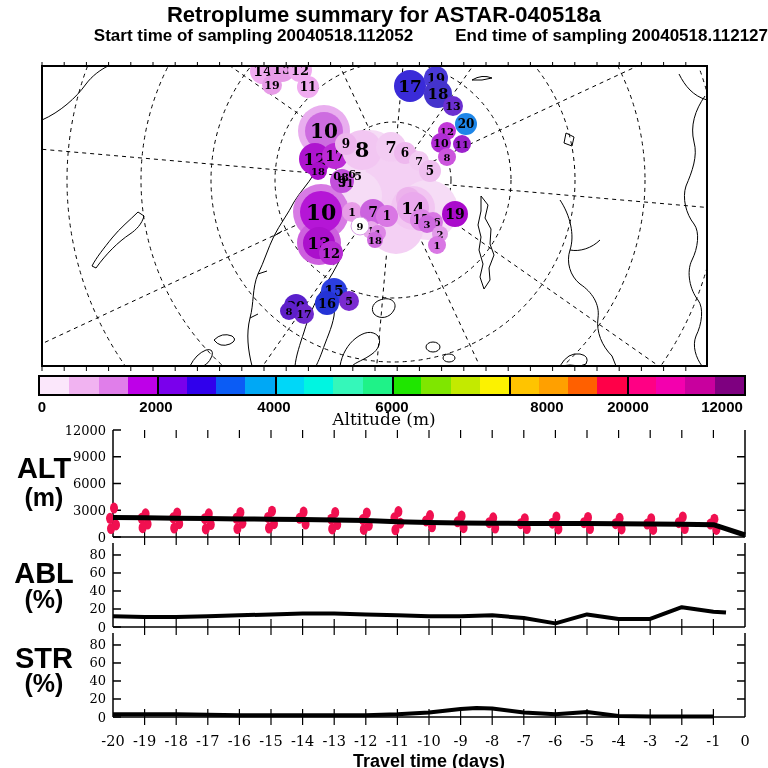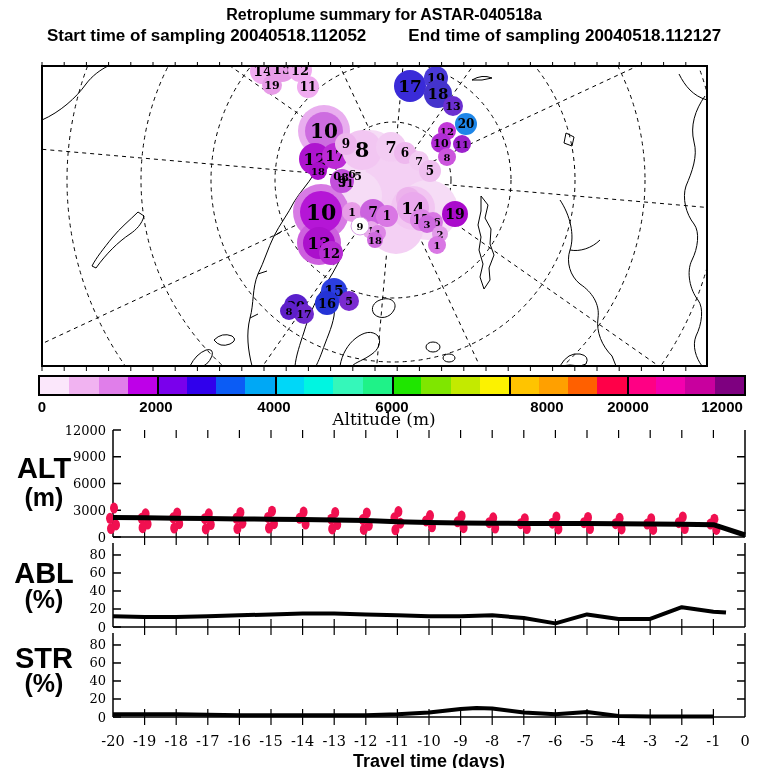--- a/index.html
+++ b/index.html
@@ -1,20 +1,20 @@
 <!DOCTYPE html>
 <html><head>
 <meta charset="utf-8">
 <style>
   html,body{margin:0;padding:0;background:#ffffff;}
   .page{position:relative;width:768px;height:768px;background:#fff;overflow:hidden;
         font-family:"Liberation Sans",sans-serif;}
   .titles{position:absolute;top:4px;left:0;width:768px;text-align:center;color:#000;}
-  .t1{font-size:16px;font-weight:bold;line-height:22px;}
-  .t2{font-size:17px;font-weight:bold;line-height:20px;white-space:nowrap;}
+  .t1{font-size:22px;font-weight:bold;line-height:22px;}
+  .t2{font-size:17px;font-weight:bold;line-height:20px;white-space:nowrap;text-align:right;}
   .t2 .gap{display:inline-block;width:42px;}
   .t3{font-size:16px;font-weight:bold;line-height:19px;}
   svg text{fill:#000;}
   #mapsvg{position:absolute;top:60px;left:0;}
   #charts{position:absolute;top:418px;left:0;}
   .cbar{position:absolute;top:375px;left:38px;width:708px;height:21px;border:2px solid #000;
         display:flex;box-sizing:border-box;}
   .cbar .seg{flex:1 1 0;height:100%;}
   .cbar .sep{position:absolute;top:0;bottom:0;width:2px;background:#000;}
   .cbar-label{position:absolute;top:398px;transform:translateX(-50%);

